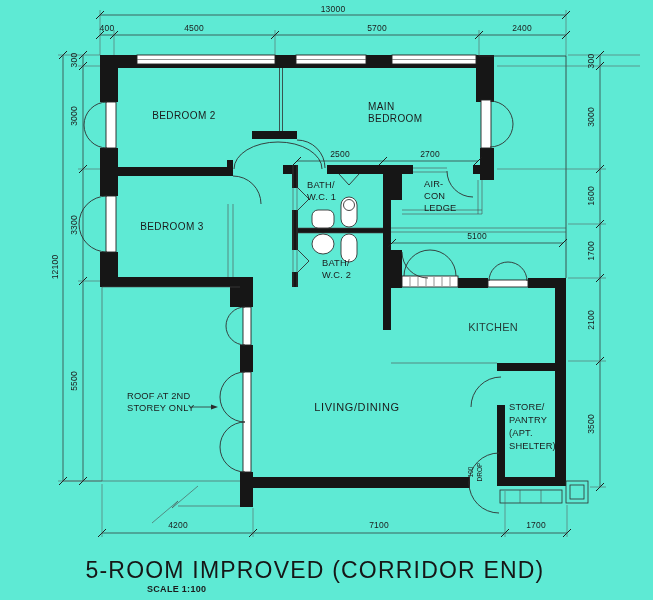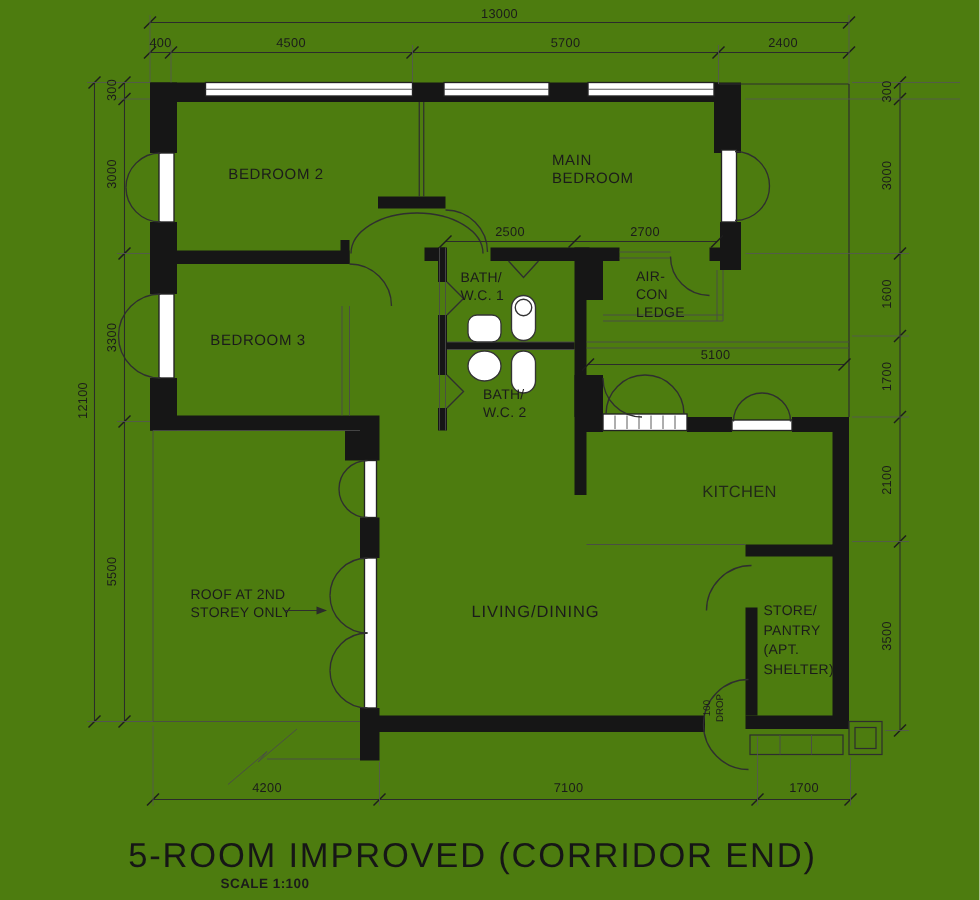--- a/index.html
+++ b/index.html
@@ -1,17 +1,17 @@
 <!DOCTYPE html>
 <html><head>
 <meta charset="utf-8">
 <style>
   html,body{margin:0;padding:0;background:#ffffff;}
   .sheet{
-    width:653px;height:600px;position:relative;background:#4d7c0f;
+    width:653px;height:600px;position:relative;background:#5eead4;
     font-family:"Liberation Sans", sans-serif;overflow:hidden;
   }
   svg{display:block;}
   .wall{fill:#161616;stroke:none;}
   .thin{stroke:#2e2e2e;stroke-width:0.8;fill:none;}
   .hair{stroke:#4a4a4a;stroke-width:0.6;fill:none;}
   .win{fill:#ffffff;stroke:#222222;stroke-width:0.9;}
   .arc{stroke:#2f2f2f;stroke-width:0.9;fill:none;}
   .fix{stroke:#333333;stroke-width:0.9;fill:#ffffff;}
   .dimline{stroke:#2b2b2b;stroke-width:0.7;fill:none;}

